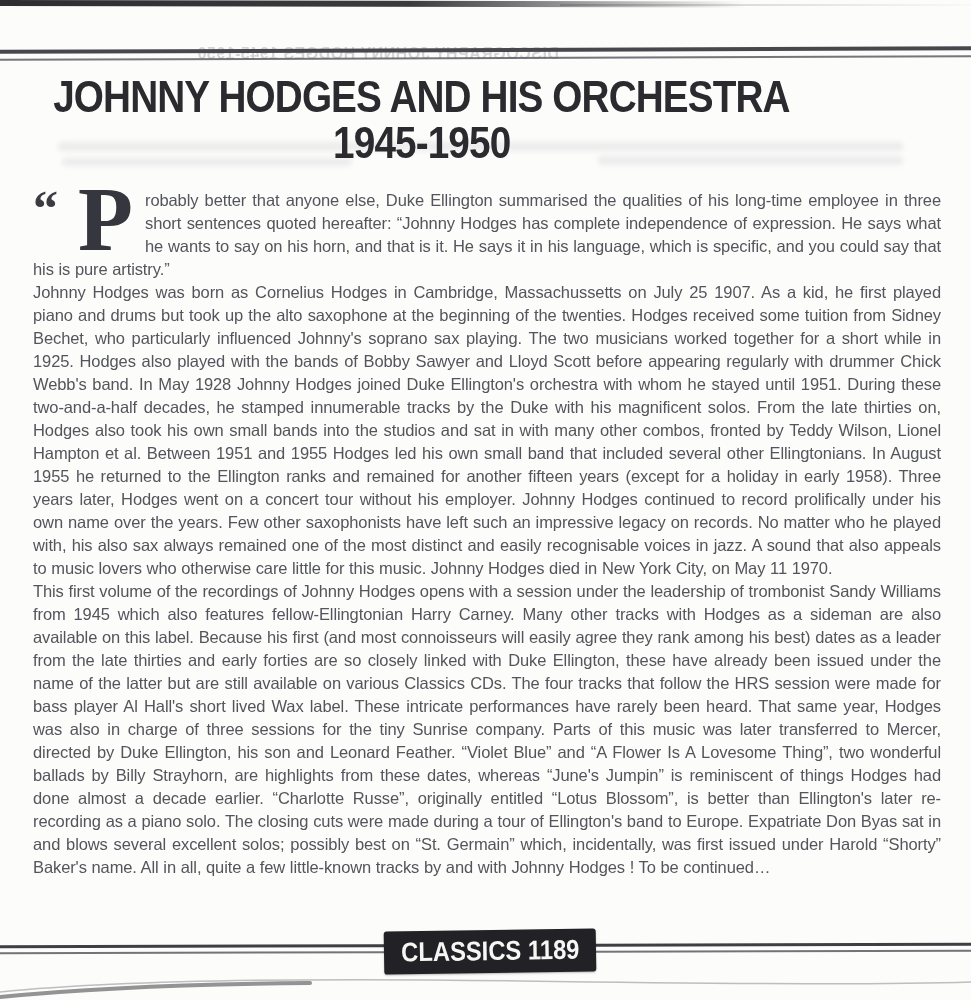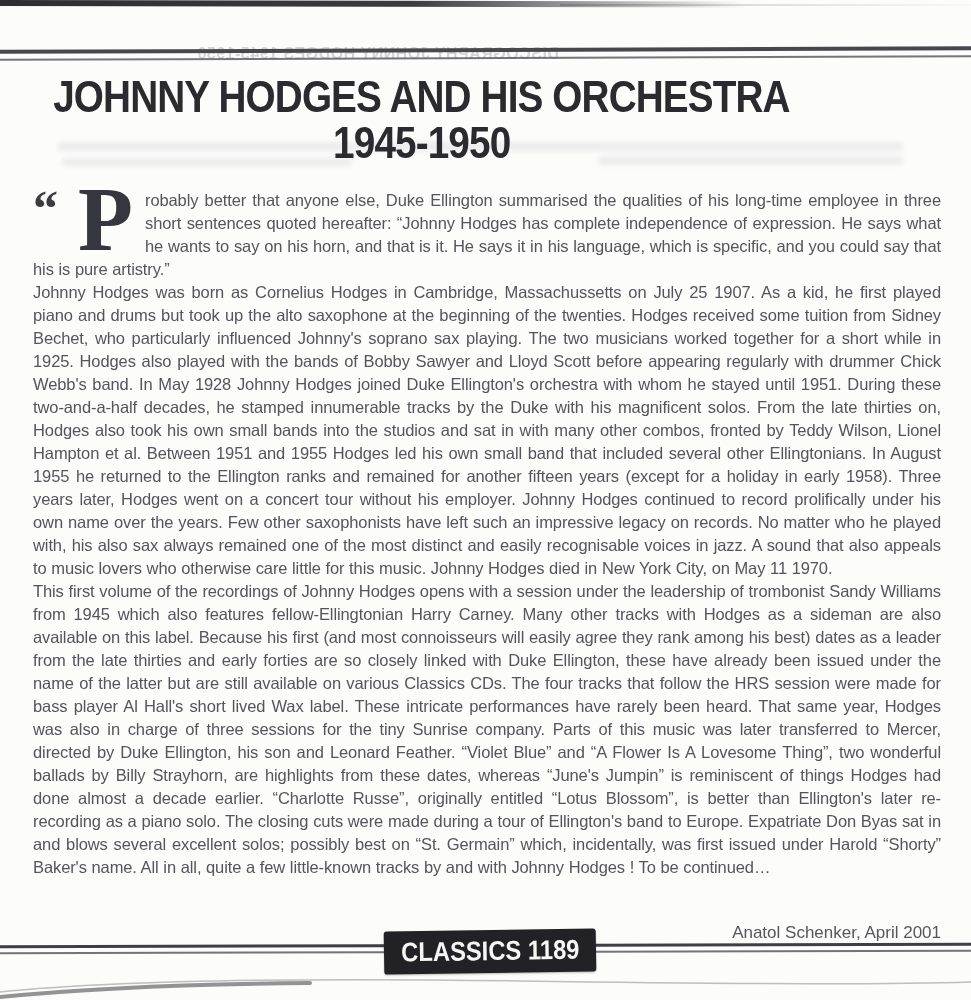--- a/index.html
+++ b/index.html
@@ -100,21 +100,20 @@
     <p>
       <span class="dc">
         <span class="dc-quote">“</span>
         <span class="dc-letter">P</span>
       </span><span>robably better that anyone else, Duke Ellington summarised the qualities of his long-time employee in three short sentences quoted hereafter: “Johnny Hodges has complete independence of expression. He says what he wants to say on his horn, and that is it. He says it in his language, which is specific, and you could say that his is pure artistry.”</span>
     </p>
     <p>Johnny Hodges was born as Cornelius Hodges in Cambridge, Massachussetts on July 25 1907. As a kid, he first played piano and drums but took up the alto saxophone at the beginning of the twenties. Hodges received some tuition from Sidney Bechet, who particularly influenced Johnny's soprano sax playing. The two musicians worked together for a short while in 1925. Hodges also played with the bands of Bobby Sawyer and Lloyd Scott before appearing regularly with drummer Chick Webb's band. In May 1928 Johnny Hodges joined Duke Ellington's orchestra with whom he stayed until 1951. During these two-and-a-half decades, he stamped innumerable tracks by the Duke with his magnificent solos. From the late thirties on, Hodges also took his own small bands into the studios and sat in with many other combos, fronted by Teddy Wilson, Lionel Hampton et al. Between 1951 and 1955 Hodges led his own small band that included several other Ellingtonians. In August 1955 he returned to the Ellington ranks and remained for another fifteen years (except for a holiday in early 1958). Three years later, Hodges went on a concert tour without his employer. Johnny Hodges continued to record prolifically under his own name over the years. Few other saxophonists have left such an impressive legacy on records. No matter who he played with, his also sax always remained one of the most distinct and easily recognisable voices in jazz. A sound that also appeals to music lovers who otherwise care little for this music. Johnny Hodges died in New York City, on May 11 1970.</p>
     <p>This first volume of the recordings of Johnny Hodges opens with a session under the leadership of trombonist Sandy Williams from 1945 which also features fellow-Ellingtonian Harry Carney. Many other tracks with Hodges as a sideman are also available on this label. Because his first (and most connoisseurs will easily agree they rank among his best) dates as a leader from the late thirties and early forties are so closely linked with Duke Ellington, these have already been issued under the name of the latter but are still available on various Classics CDs. The four tracks that follow the HRS session were made for bass player Al Hall's short lived Wax label. These intricate performances have rarely been heard. That same year, Hodges was also in charge of three sessions for the tiny Sunrise company. Parts of this music was later transferred to Mercer, directed by Duke Ellington, his son and Leonard Feather. “Violet Blue” and “A Flower Is A Lovesome Thing”, two wonderful ballads by Billy Strayhorn, are highlights from these dates, whereas “June's Jumpin” is reminiscent of things Hodges had done almost a decade earlier. “Charlotte Russe”, originally entitled “Lotus Blossom”, is better than Ellington's later re-recording as a piano solo. The closing cuts were made during a tour of Ellington's band to Europe. Expatriate Don Byas sat in and blows several excellent solos; possibly best on “St. Germain” which, incidentally, was first issued under Harold “Shorty” Baker's name. All in all, quite a few little-known tracks by and with Johnny Hodges ! To be continued…</p>
   </div>
 
-  <div class="credit">Anatol Schenker, April 2001</div>
 
   <div class="rule rule-bot-thick"></div>
   <div class="rule rule-bot-thin"></div>
   <div class="badge">
     <span>CLASSICS 1189</span>
   </div>
 
   <svg class="page-curl" width="971" height="30">
     <path d="M0,22 C120,10 320,8 520,11 S880,15 971,12" stroke="rgba(60,60,66,0.32)" stroke-width="1.5" fill="none"></path>
     <path d="M0,27 C80,19 180,14 310,13" stroke="rgba(42,42,47,0.50)" stroke-width="4" fill="none" stroke-linecap="round"></path>

